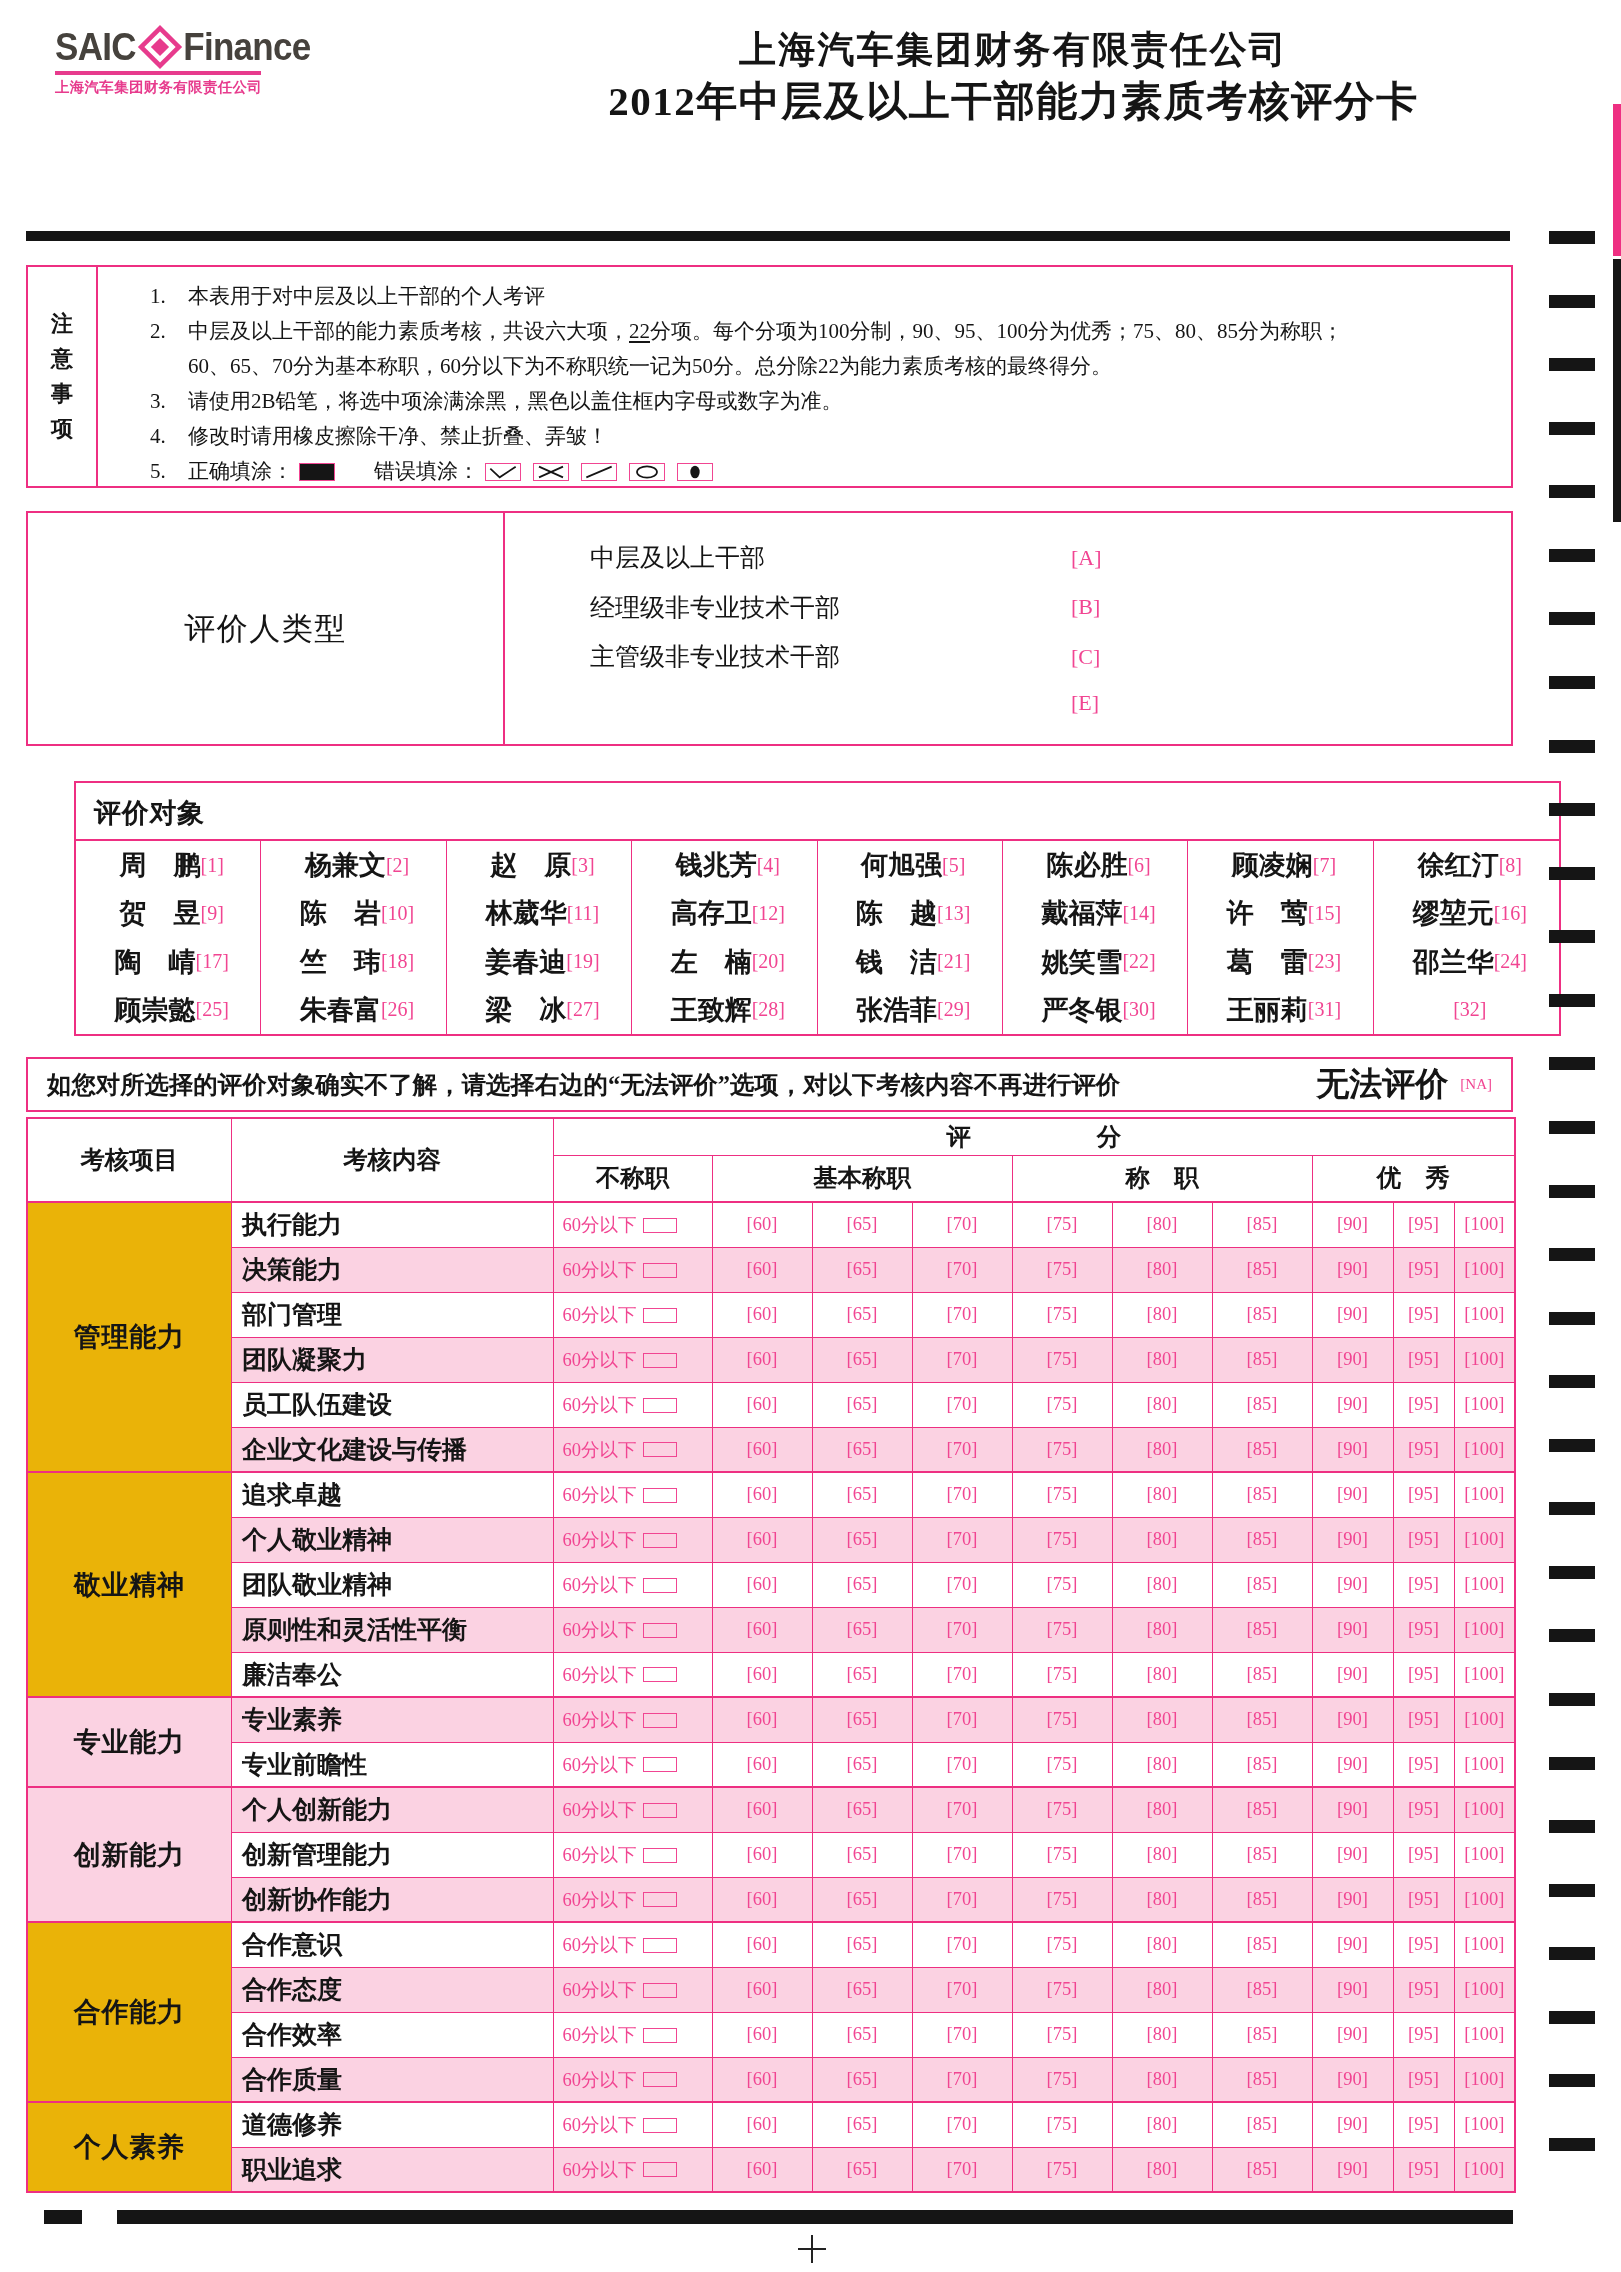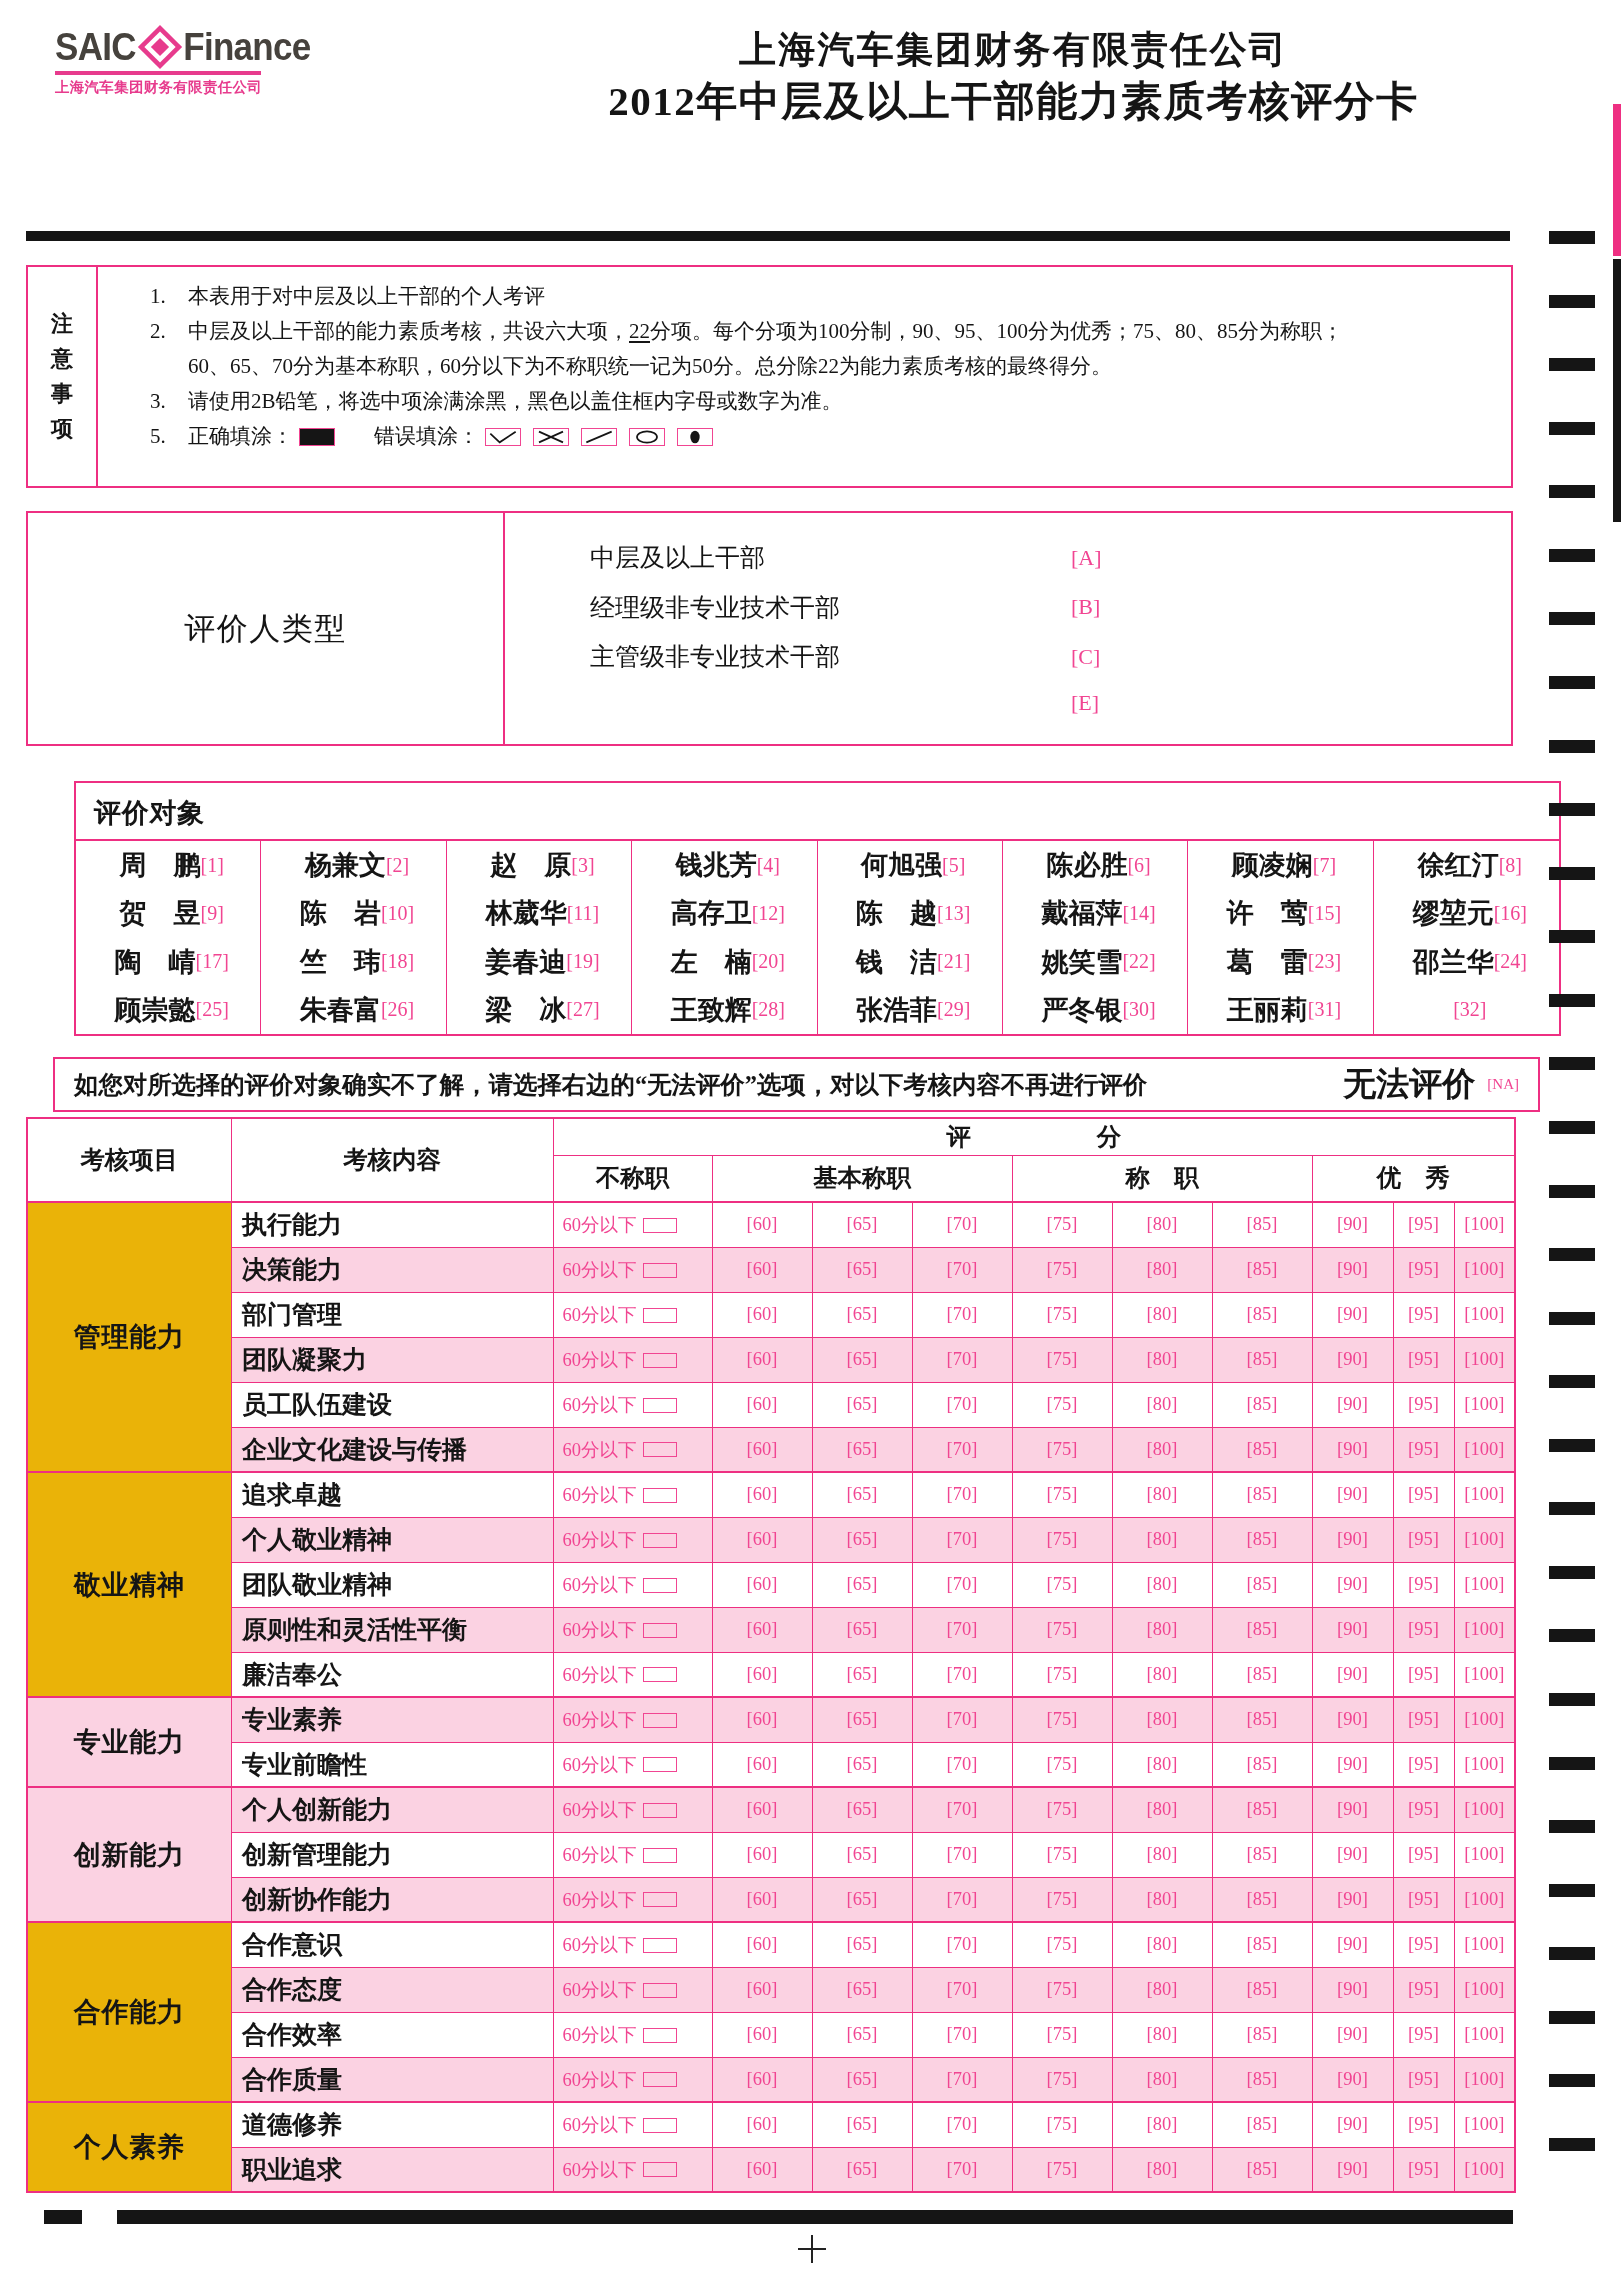--- a/index.html
+++ b/index.html
@@ -66,21 +66,21 @@
   .subjects-title{padding:12px 0 0 18px;font-size:27px;font-weight:700;letter-spacing:0.7px;}
   .subjects-grid{position:absolute;left:0;right:0;top:56px;bottom:0;display:grid;
     grid-template-columns:repeat(8,1fr);grid-template-rows:repeat(4,1fr);
     border-top:2.2px solid var(--accent);}
   .subject-cell{display:flex;align-items:center;justify-content:center;
     padding:0 27px 0 34px;border-right:1.9px solid var(--accent);}
   .subject-cell:nth-child(8n){border-right:none;}
   .subject-name{font-size:27px;font-weight:700;white-space:pre;}
   .subject-cell .bubble{font-size:20px;}
   
-  .na-box{left:26px;top:1057px;width:1487px;height:55px;display:flex;align-items:center;padding:0 19px;margin-left:27px;}
+  .na-box{left:26px;top:1057px;width:1487px;height:55px;display:flex;align-items:center;padding:0 19px;}
   .na-text{flex:1;font-size:24.4px;font-weight:700;white-space:nowrap;}
   .na-label{font-size:33px;font-weight:700;margin-right:12px;}
   .na-box .bubble{font-size:15px;}
   
   .score-table{position:absolute;left:26px;top:1117px;width:1487px;
     border-collapse:collapse;table-layout:fixed;border:2.2px solid var(--accent);}
   .score-table td{border:1.5px solid var(--accent);text-align:center;vertical-align:middle;}
   .score-table thead td{font-weight:700;font-size:24.4px;background:#fff;}
   .score-table thead tr.h1 td{height:37px;}
   .score-table thead tr.h2 td{height:47px;border-bottom-width:2.2px;}
@@ -136,20 +136,21 @@
         <div class="nl-ch">注</div>
         <div class="nl-ch">意</div>
         <div class="nl-ch">事</div>
         <div class="nl-ch">项</div>
       </div>
     <div class="notes-body">
       <div class="note-line"><span class="note-num">1.</span><span>本表用于对中层及以上干部的个人考评</span></div>
       <div class="note-line"><span class="note-num">2.</span><span>中层及以上干部的能力素质考核，共设六大项，</span><span class="u">22</span><span>分项。每个分项为100分制，90、95、100分为优秀；75、80、85分为称职；</span></div>
       <div class="note-line"><span class="note-num"></span><span>60、65、70分为基本称职，60分以下为不称职统一记为50分。总分除22为能力素质考核的最终得分。</span></div>
       <div class="note-line"><span class="note-num">3.</span><span>请使用2B铅笔，将选中项涂满涂黑，黑色以盖住框内字母或数字为准。</span></div>
+      <div class="note-line"><span class="note-num">4.</span><span>修改时请用橡皮擦除干净、禁止折叠、弄皱！</span></div>
       <div class="note-line">
         <span class="note-num">5.</span><span>正确填涂：</span><span class="fill-box filled"></span><span class="wrong-label">错误填涂：</span><span id="wrong-boxes"><span class="fill-box"><svg viewBox="0 0 48 24">
                 <polyline points="5,7 19,20 43,4"></polyline>
               </svg></span><span class="fill-box"><svg viewBox="0 0 48 24">
                 <line x1="6" y1="4" x2="42" y2="20"></line>
                 <line x1="42" y1="4" x2="6" y2="20"></line>
               </svg></span><span class="fill-box"><svg viewBox="0 0 48 24">
                 <line x1="5" y1="20" x2="43" y2="4"></line>
               </svg></span><span class="fill-box"><svg viewBox="0 0 48 24">
                 <ellipse cx="24" cy="12" rx="15" ry="8.5"></ellipse>

